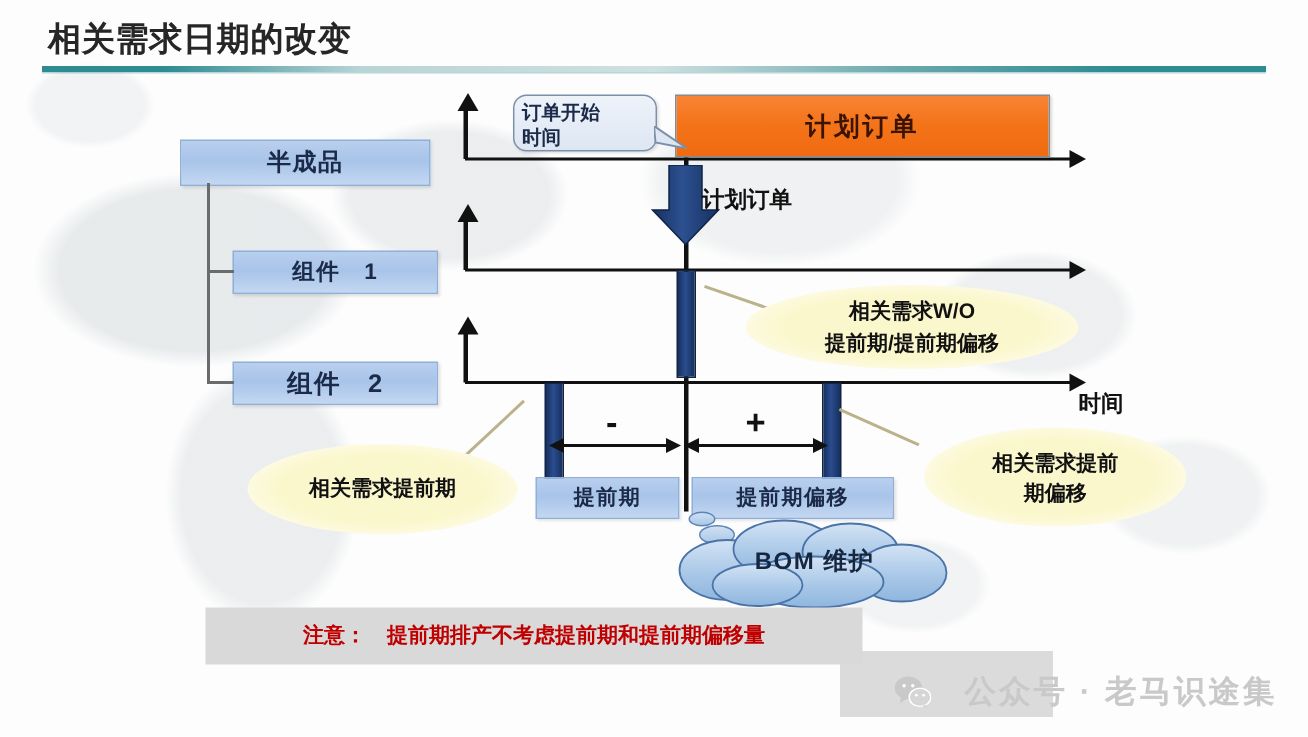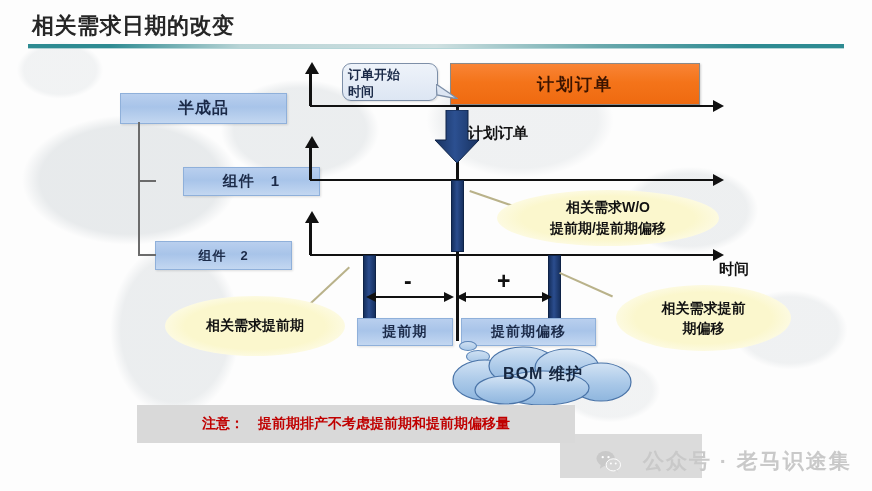--- a/index.html
+++ b/index.html
@@ -41,22 +41,22 @@
   .bluebox{
     position:absolute;
     background:linear-gradient(180deg,#b9cfee 0%,#a8c4e9 45%,#c3d7f1 100%);
     border:1px solid #8fb0da;
     display:flex;align-items:center;justify-content:center;
     font-weight:bold;color:#1b2a48;
     box-shadow:1px 1px 2px rgba(0,0,0,.12);
     letter-spacing:1px;
   }
   #box-semi{ left:120px;top:93px;width:165px;height:29px;font-size:16px;}
-  #box-comp1{left:155px;top:167px;width:135px;height:27px;font-size:15px;margin-left:28px;}
-  #box-comp2{left:155px;top:241px;width:135px;height:27px;font-size:13px;}
+  #box-comp1{left:155px;top:167px;width:135px;height:27px;font-size:15px;}
+  #box-comp2{left:155px;top:241px;width:135px;height:27px;font-size:17px;}
 
   
   .tree-line{position:absolute;background:#6b6b6b;}
   #tree-v{left:138px;top:122px;width:2px;height:133px;}
   #tree-h1{left:138px;top:180px;width:18px;height:2px;}
   #tree-h2{left:138px;top:254px;width:18px;height:2px;}
 
   
   .axis-h{position:absolute;height:2px;background:#111;}
   .axis-arrow-r{

